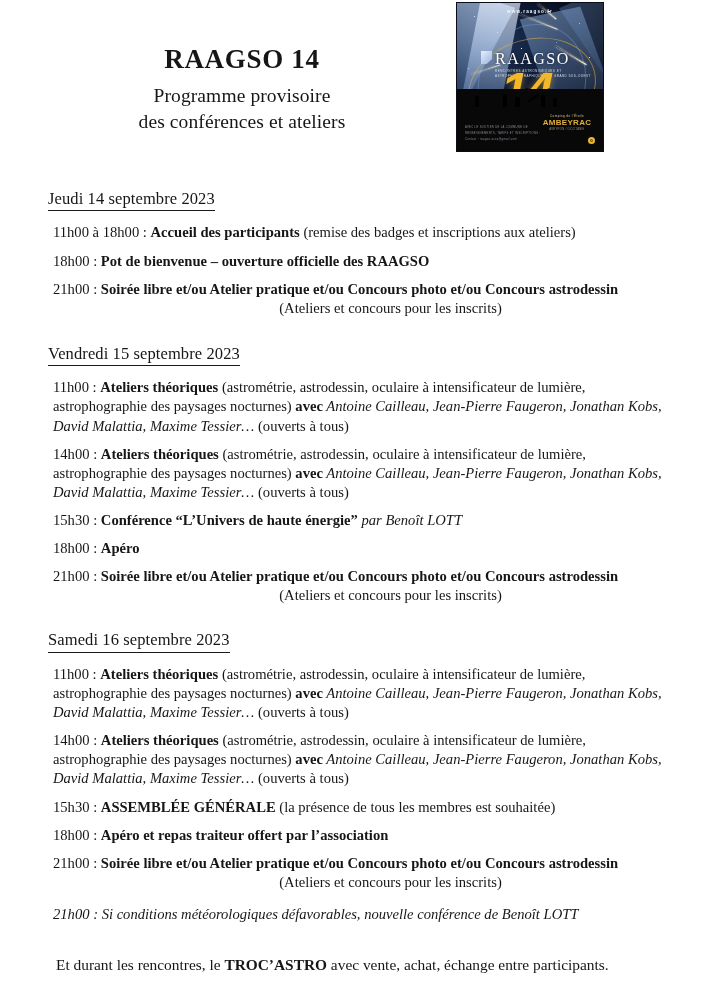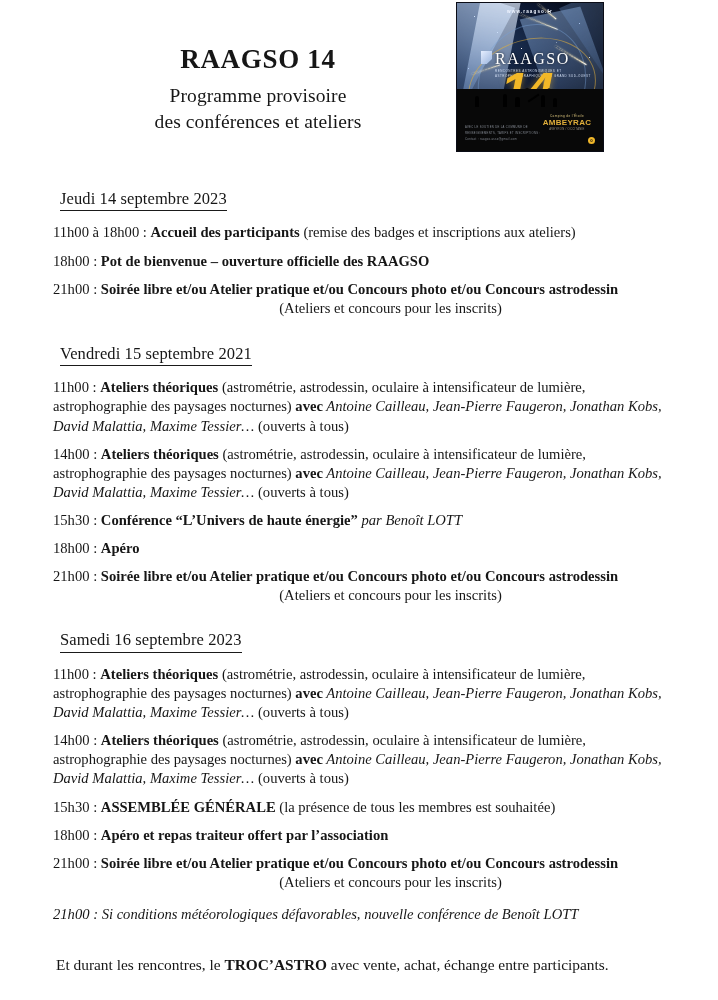--- a/index.html
+++ b/index.html
@@ -20,21 +20,21 @@
 
   
   .header-zone {
     position: absolute;
     left: 0; top: 0;
     width: 718px;
     height: 218px;
   }
   .title-block {
     position: absolute;
-    left: 68px;
+    left: 52px;
     top: 44px;
     width: 380px;
     text-align: center;
   }
   .main-title {
     font-size: 27px;
     font-weight: bold;
     letter-spacing: 0.7px;
     line-height: 1.18;
     margin: 0 0 7px 0;
@@ -338,21 +338,21 @@
   .day-heading {
     font-size: 16.5px;
     font-weight: normal;
     margin: 0 0 4px 48px;
     display: inline-block;
     border-bottom: 1.4px solid #1a1a1a;
     padding-bottom: 1px;
     line-height: 1.3;
     letter-spacing: .1px;
   }
-  .day-heading-wrap { padding-left: 12px; text-decoration: underline; }
+  .day-heading-wrap { padding-left: 0; text-decoration: underline; }
   .entries { margin: 8px; padding: 0; list-style: none; }
   .entry {
     font-size: 14.6px;
     line-height: 1.31;
     margin: 0 0 9px 0;
     padding: 0 38px 0 45px;
     text-indent: 0;
     letter-spacing: 0;
   }
   .entry .cont {
@@ -460,21 +460,21 @@
     <div class="day-block">
       <div class="day-heading-wrap"><div class="day-heading">Jeudi 14 septembre 2023</div></div>
       <ul class="entries">
         <li class="entry"><span>11h00 à 18h00 : </span><b>Accueil des participants</b><span> (remise des badges et inscriptions aux ateliers)</span></li>
         <li class="entry"><span>18h00 : </span><b>Pot de bienvenue – ouverture officielle des RAAGSO</b></li>
         <li class="entry"><span>21h00 : </span><b>Soirée libre et/ou Atelier pratique et/ou Concours photo et/ou Concours astrodessin</b><span class="cont">(Ateliers et concours pour les inscrits)</span></li>
       </ul>
     </div>
     <div class="day-gap-1"></div>
     <div class="day-block">
-      <div class="day-heading-wrap"><div class="day-heading">Vendredi 15 septembre 2021</div></div>
+      <div class="day-heading-wrap"><div class="day-heading">Vendredi 15 septembre 2023</div></div>
       <ul class="entries">
         <li class="entry"><span>11h00 : </span><b>Ateliers théoriques</b><span> (astrométrie, astrodessin, oculaire à intensificateur de lumière, astrophographie des paysages nocturnes) </span><b>avec</b><i> Antoine Cailleau, Jean-Pierre Faugeron, Jonathan Kobs, David Malattia, Maxime Tessier…</i><span> (ouverts à tous)</span></li>
         <li class="entry"><span>14h00 : </span><b>Ateliers théoriques</b><span> (astrométrie, astrodessin, oculaire à intensificateur de lumière, astrophographie des paysages nocturnes) </span><b>avec</b><i> Antoine Cailleau, Jean-Pierre Faugeron, Jonathan Kobs, David Malattia, Maxime Tessier…</i><span> (ouverts à tous)</span></li>
         <li class="entry"><span>15h30 : </span><b>Conférence “L’Univers de haute énergie”</b><i> par Benoît LOTT</i></li>
         <li class="entry"><span>18h00 : </span><b>Apéro</b></li>
         <li class="entry"><span>21h00 : </span><b>Soirée libre et/ou Atelier pratique et/ou Concours photo et/ou Concours astrodessin</b><span class="cont">(Ateliers et concours pour les inscrits)</span></li>
       </ul>
     </div>
     <div class="day-gap-2"></div>
     <div class="day-block">

